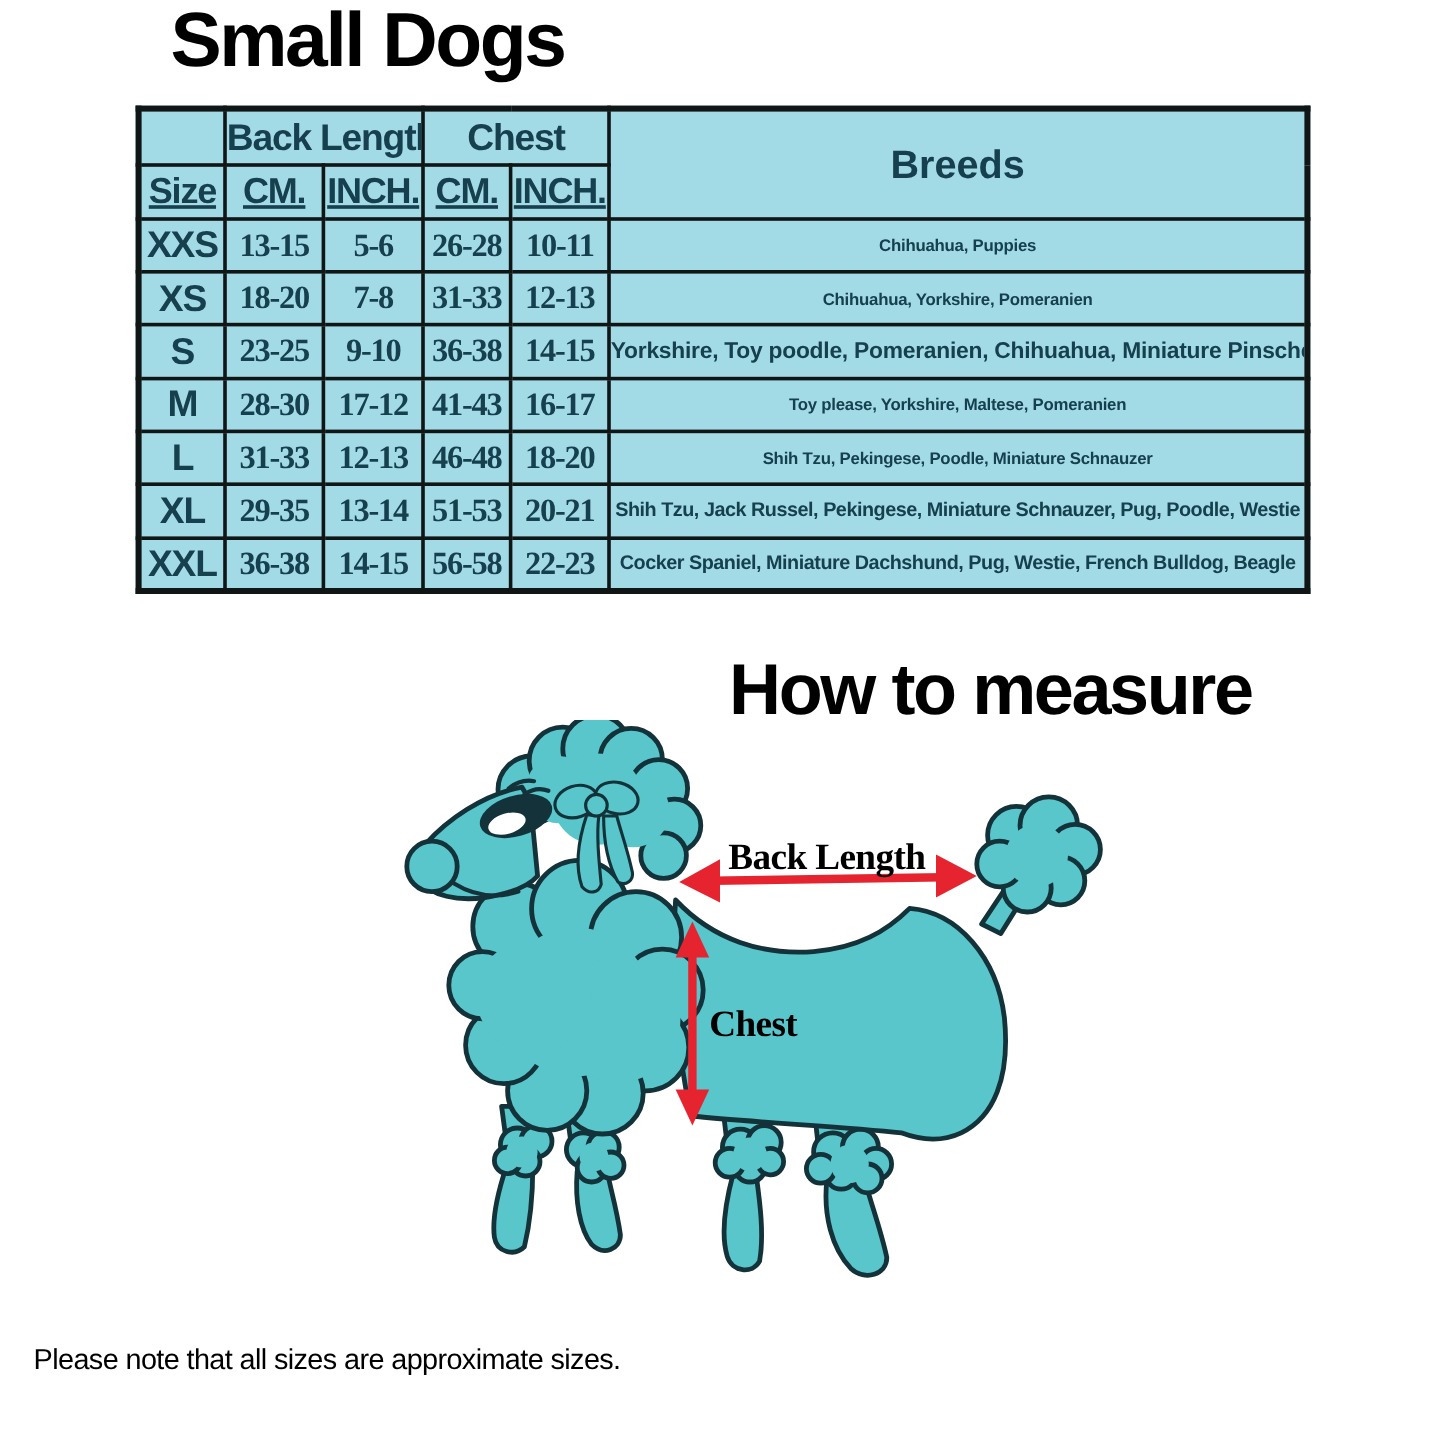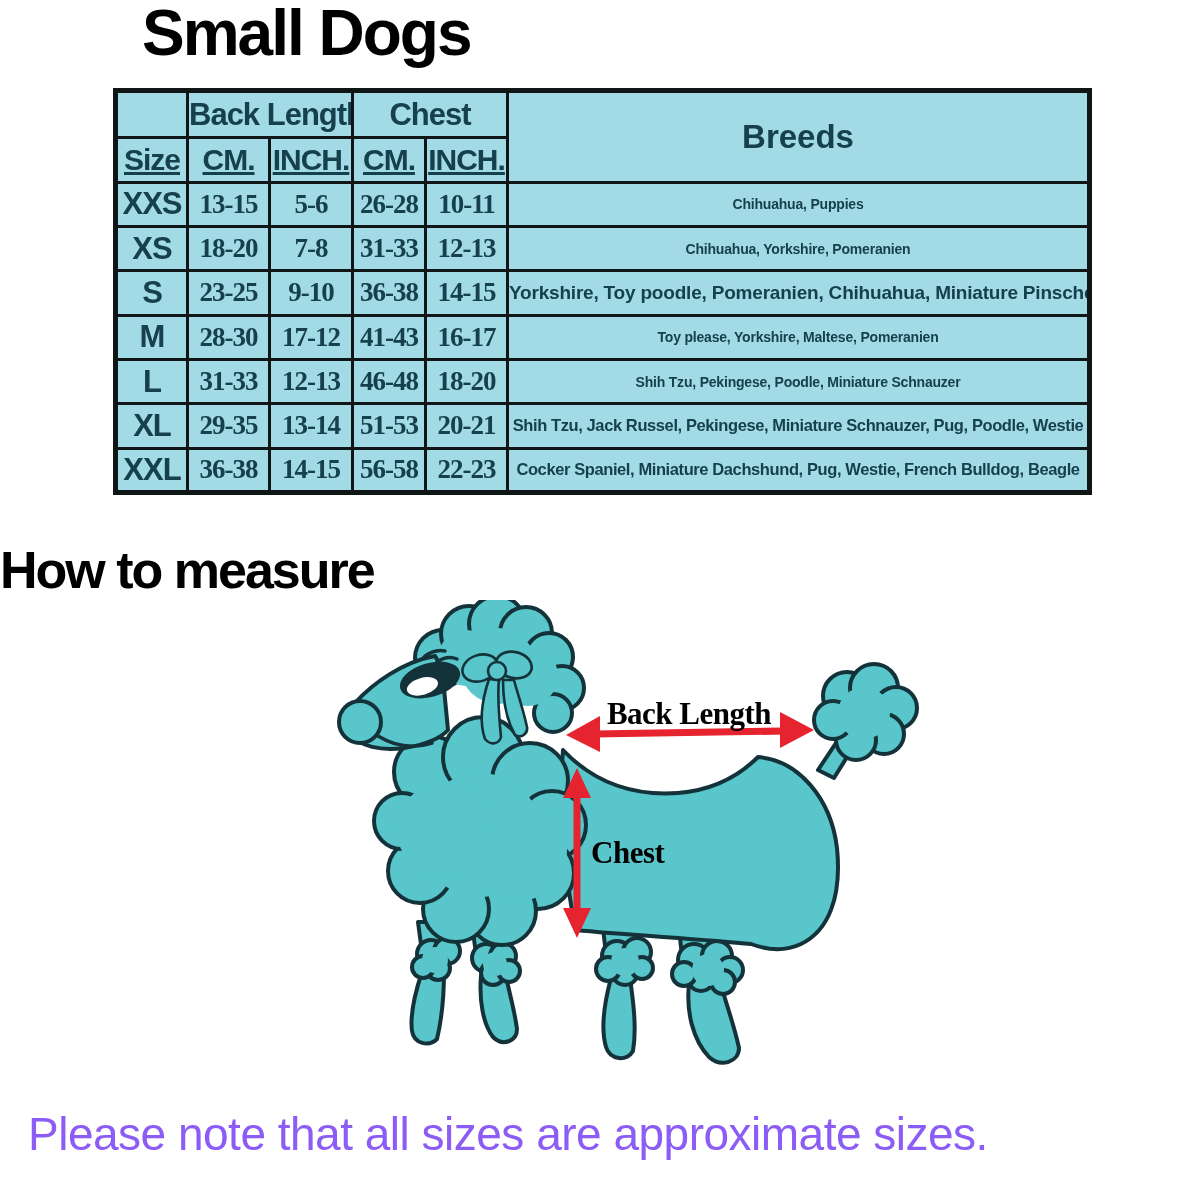--- a/index.html
+++ b/index.html
@@ -16,22 +16,22 @@
   *{margin:0;padding:0;box-sizing:border-box;}
   html,body{width:1200px;height:1200px;background:var(--page-bg);
     font-family:"Liberation Sans",sans-serif;overflow:hidden;}
   .stage{position:relative;width:1200px;height:1200px;background:var(--page-bg);}
 
   .main-title{
     position:absolute;left:142px;top:-4px;
     font-size:64px;font-weight:900;letter-spacing:-2px;color:var(--title-color);
   }
   .section-title{
-    position:absolute;left:0;top:540px;width:1043px;text-align:left;
-    font-size:52px;font-weight:900;letter-spacing:-2px;color:var(--title-color);
+    position:absolute;left:0;top:540px;width:1043px;text-align:right;
+    font-size:60px;font-weight:900;letter-spacing:-2px;color:var(--title-color);
   }
 
   table.size-table{
     position:absolute;left:113px;top:88px;width:974px;height:407px;
     border-collapse:collapse;table-layout:fixed;background:var(--table-bg);
     border:5px solid var(--grid);
   }
   .size-table td,.size-table th{
     border:3px solid var(--grid);
     color:var(--dark-text);
@@ -61,21 +61,21 @@
 
   .measure-label{
     position:absolute;color:#000;
     font-family:"Liberation Serif",serif;font-weight:700;font-size:31px;letter-spacing:-0.5px;
   }
   .back-length-label{left:589px;top:696px;width:200px;text-align:center;}
   .chest-label{left:591px;top:835px;}
 
   .note-text{
     position:absolute;left:28px;top:1113px;width:1160px;
-    font-size:46px;line-height:42px;color:#8b5cf6;font-weight:400;letter-spacing:-0.5px;
+    font-size:24px;line-height:42px;color:#000000;font-weight:400;letter-spacing:-0.5px;
   }
 </style>
 </head>
 <body>
 
 <div class="stage">
 
   <div class="main-title">Small Dogs</div>
 
   <table class="size-table">

